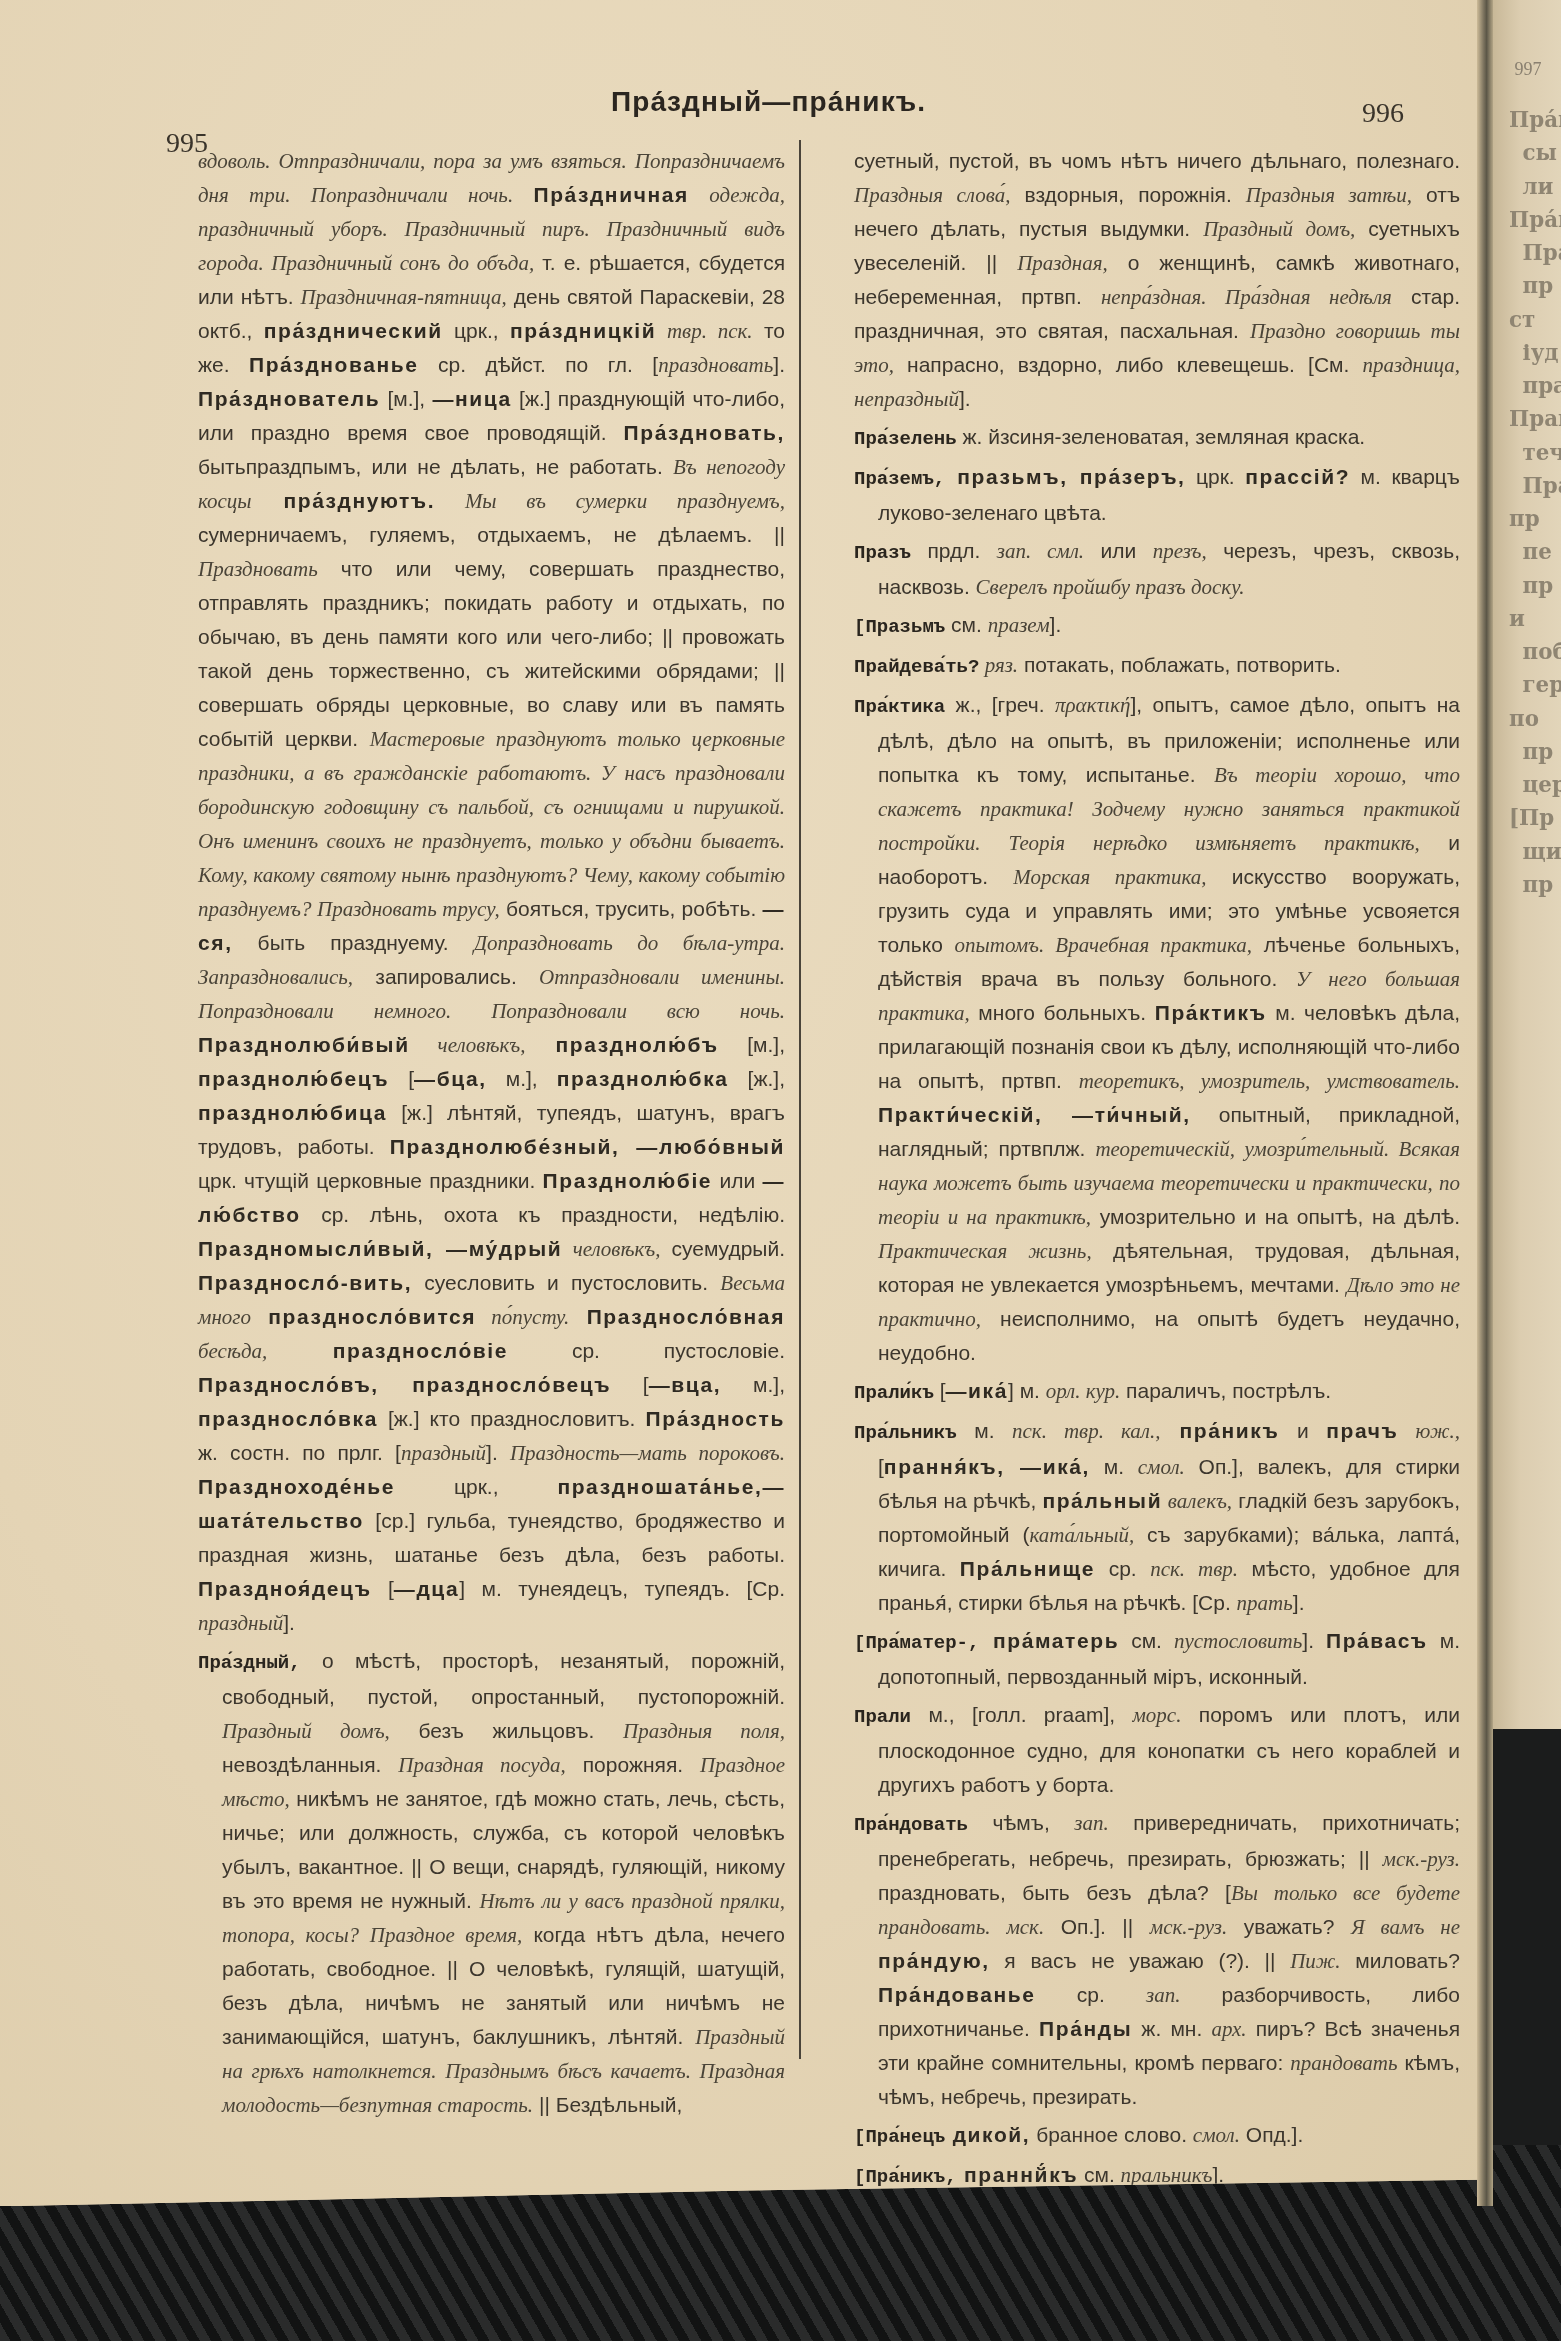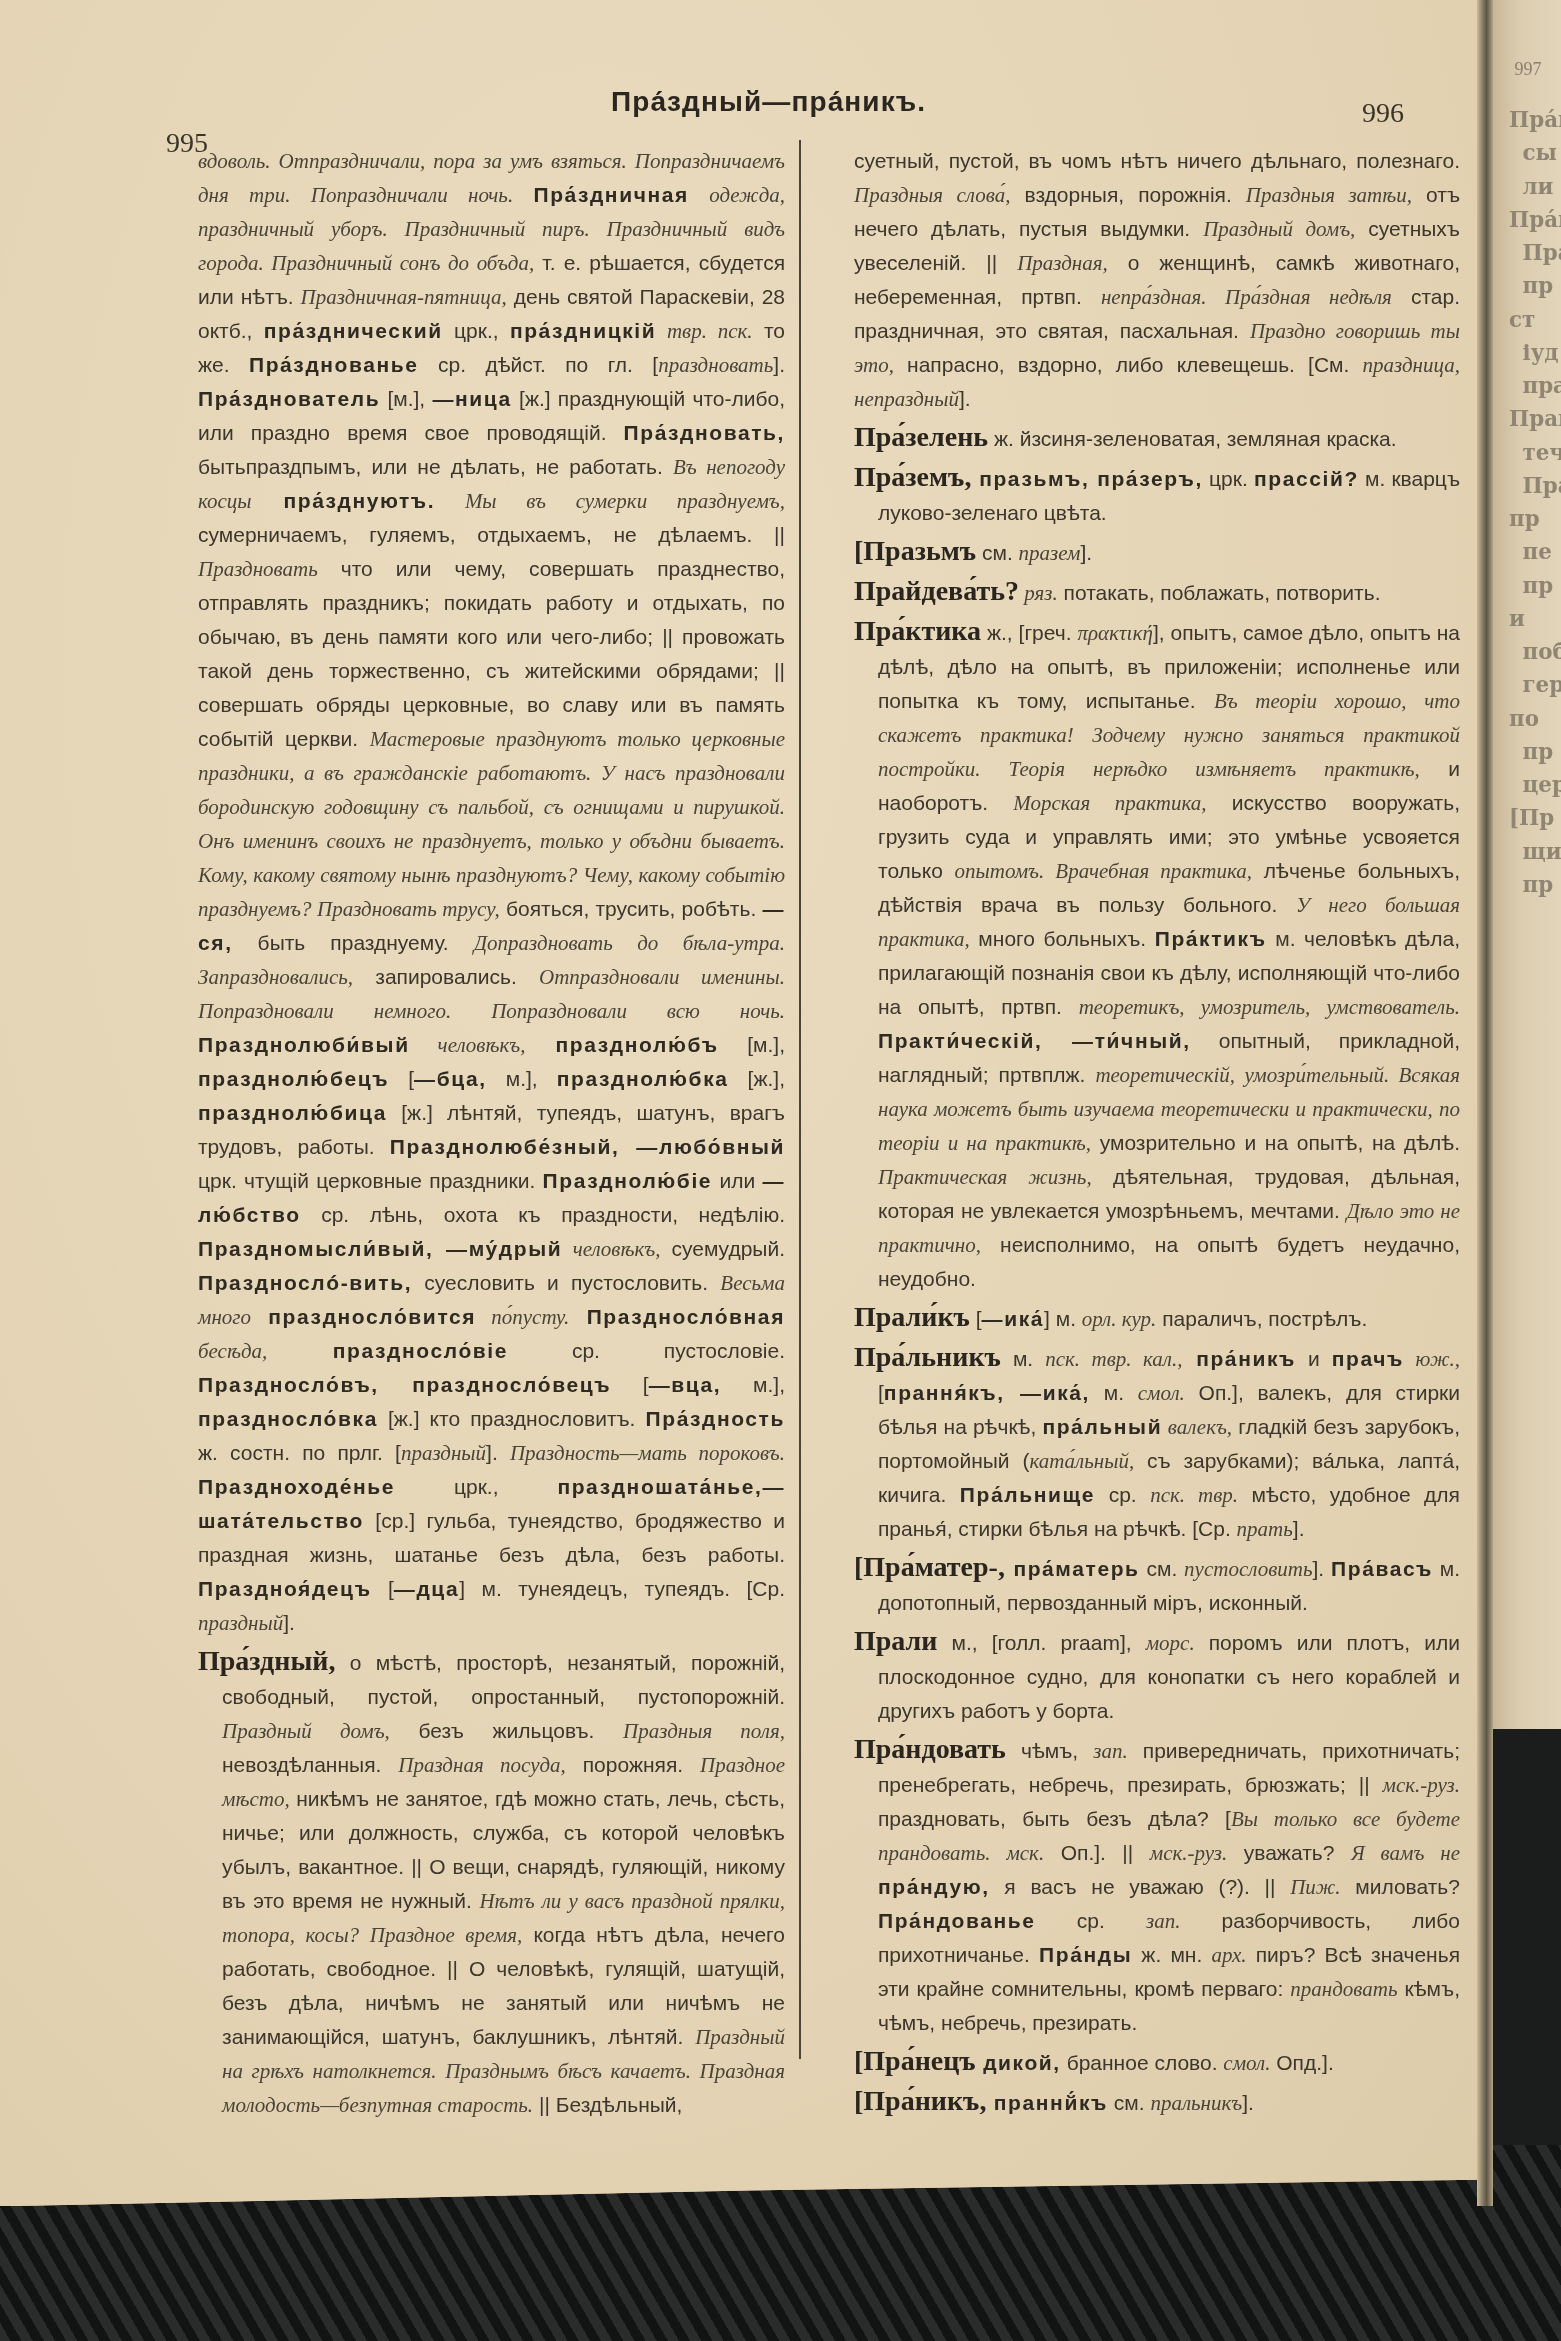--- a/index.html
+++ b/index.html
@@ -63,21 +63,21 @@
   }
   .col-left { left: 194px; width: 595px; }
   .col-right { left: 850px; width: 614px; }
   .col-rule {
     position: absolute; left: 799px; top: 140px; width: 1.6px; height: 1919px;
     background: #4a443a;
   }
 
   .entry { margin: 4px; padding-left: 0; text-indent: 0; }
   .entry.hang { padding-left: 24px; text-indent: -24px; }
-  .entry .hw { font-weight: bold; color: #2a251e; font-family: Liberation Serif, serif; font-size: 28px; }
+  .entry .hw { font-weight: bold; color: #2a251e; font-family: Liberation Mono, monospace; font-size: 19px; }
   .b { font-weight: bold; letter-spacing: 1.6px; color: #2f2a22; }
   .i { font-style: italic; font-family: "Liberation Serif", serif; color: #4a4438; }
 </style>
 </head>
 <body>
 
 <div class="backdrop"></div>
 
 <div class="page">
   <div class="header">
@@ -88,20 +88,21 @@
 
   <div class="column col-left" id="col-left">
       <p class="entry"><span class="i">вдоволь. Отпраздничали, пора за умъ взяться. Попраздничаемъ дня три. Попраздничали ночь. </span><span class="b">Пра́здничная</span><span class="i"> одежда, праздничный уборъ. Праздничный пиръ. Праздничный видъ города. Праздничный сонъ до объда,</span><span class=""> т. е. рѣшается, сбудется или нѣтъ. </span><span class="i">Праздничная-пятница,</span><span class=""> день святой Параскевіи, 28 октб., </span><span class="b">пра́зднический</span><span class=""> црк., </span><span class="b">пра́здницкій</span><span class="i"> твр. пск.</span><span class=""> то же. </span><span class="b">Пра́зднованье</span><span class=""> ср. дѣйст. по гл. [</span><span class="i">праздновать</span><span class="">]. </span><span class="b">Пра́зднователь</span><span class=""> [м.], </span><span class="b">—ница</span><span class=""> [ж.] празднующій что-либо, или праздно время свое проводящій. </span><span class="b">Пра́здновать,</span><span class=""> бытьпраздпымъ, или не дѣлать, не работать. </span><span class="i">Въ непогоду косцы</span><span class="b"> пра́зднуютъ.</span><span class="i"> Мы въ сумерки празднуемъ,</span><span class=""> сумерничаемъ, гуляемъ, отдыхаемъ, не дѣлаемъ. || </span><span class="i">Праздновать</span><span class=""> что или чему, совершать празднество, отправлять праздникъ; покидать работу и отдыхать, по обычаю, въ день памяти кого или чего-либо; || провожать такой день торжественно, съ житейскими обрядами; || совершать обряды церковные, во славу или въ память событій церкви. </span><span class="i">Мастеровые празднуютъ только церковные праздники, а въ гражданскіе работаютъ. У насъ праздновали бородинскую годовщину съ пальбой, съ огнищами и пирушкой. Онъ именинъ своихъ не празднуетъ, только у объдни бываетъ. Кому, какому святому нынѣ празднуютъ? Чему, какому событію празднуемъ? Праздновать трусу,</span><span class=""> бояться, трусить, робѣть. </span><span class="b">—ся,</span><span class=""> быть празднуему. </span><span class="i">Допраздновать до бѣла-утра. Запраздновались,</span><span class=""> запировались. </span><span class="i">Отпраздновали именины. Попраздновали немного. Попраздновали всю ночь. </span><span class="b">Празднолюби́вый</span><span class="i"> человѣкъ,</span><span class="b"> празднолю́бъ</span><span class=""> [м.], </span><span class="b">празднолю́бецъ</span><span class=""> [</span><span class="b">—бца,</span><span class=""> м.], </span><span class="b">празднолю́бка</span><span class=""> [ж.], </span><span class="b">празднолю́бица</span><span class=""> [ж.] лѣнтяй, тупеядъ, шатунъ, врагъ трудовъ, работы. </span><span class="b">Празднолюбе́зный, —любо́вный</span><span class=""> црк. чтущій церковные праздники. </span><span class="b">Празднолю́біе</span><span class=""> или </span><span class="b">—лю́бство</span><span class=""> ср. лѣнь, охота къ праздности, недѣлію. </span><span class="b">Праздномысли́вый, —му́дрый</span><span class="i"> человѣкъ,</span><span class=""> суемудрый. </span><span class="b">Празднослó-вить,</span><span class=""> суесловить и пустословить. </span><span class="i">Весьма много</span><span class="b"> праздносло́вится</span><span class="i"> по́пусту.</span><span class="b"> Праздносло́вная</span><span class="i"> бесѣда,</span><span class="b"> праздносло́віе</span><span class=""> ср. пустословіе. </span><span class="b">Праздносло́въ, праздносло́вецъ</span><span class=""> [</span><span class="b">—вца,</span><span class=""> м.], </span><span class="b">праздносло́вка</span><span class=""> [ж.] кто празднословитъ. </span><span class="b">Пра́здность</span><span class=""> ж. состн. по прлг. [</span><span class="i">праздный</span><span class="">]. </span><span class="i">Праздность—мать пороковъ.</span><span class="b"> Праздноходе́нье</span><span class=""> црк., </span><span class="b">праздношата́нье,—шата́тельство</span><span class=""> [ср.] гульба, тунеядство, бродяжество и праздная жизнь, шатанье безъ дѣла, безъ работы. </span><span class="b">Праздноя́децъ</span><span class=""> [</span><span class="b">—дца</span><span class="">] м. тунеядецъ, тупеядъ. [Ср. </span><span class="i">праздный</span><span class="">].</span></p>
       <p class="entry hang"><span class="hw">Пра́здный,</span><span class=""> о мѣстѣ, просторѣ, незанятый, порожній, свободный, пустой, опростанный, пустопорожній. </span><span class="i">Праздный домъ,</span><span class=""> безъ жильцовъ. </span><span class="i">Праздныя поля,</span><span class=""> невоздѣланныя. </span><span class="i">Праздная посуда,</span><span class=""> порожняя. </span><span class="i">Праздное мѣсто,</span><span class=""> никѣмъ не занятое, гдѣ можно стать, лечь, сѣсть, ничье; или должность, служба, съ которой человѣкъ убылъ, вакантное. || О вещи, снарядѣ, гуляющій, никому въ это время не нужный. </span><span class="i">Нѣтъ ли у васъ праздной прялки, топора, косы? Праздное время,</span><span class=""> когда нѣтъ дѣла, нечего работать, свободное. || О человѣкѣ, гулящій, шатущій, безъ дѣла, ничѣмъ не занятый или ничѣмъ не занимающійся, шатунъ, баклушникъ, лѣнтяй. </span><span class="i">Праздный на грѣхъ натолкнется. Празднымъ бѣсъ качаетъ. Праздная молодость—безпутная старость.</span><span class=""> || Бездѣльный,</span></p>
     </div>
   <div class="col-rule"></div>
   <div class="column col-right" id="col-right">
       <p class="entry"><span class="">суетный, пустой, въ чомъ нѣтъ ничего дѣльнаго, полезнаго. </span><span class="i">Праздныя слова́,</span><span class=""> вздорныя, порожнія. </span><span class="i">Праздныя затѣи,</span><span class=""> отъ нечего дѣлать, пустыя выдумки. </span><span class="i">Праздный домъ,</span><span class=""> суетныхъ увеселеній. || </span><span class="i">Праздная,</span><span class=""> о женщинѣ, самкѣ животнаго, небеременная, пртвп. </span><span class="i">непра́здная. Пра́здная недѣля</span><span class=""> стар. праздничная, это святая, пасхальная. </span><span class="i">Праздно говоришь ты это,</span><span class=""> напрасно, вздорно, либо клевещешь. [См. </span><span class="i">праздница, непраздный</span><span class="">].</span></p>
       <p class="entry hang"><span class="hw">Пра́зелень</span><span class=""> ж. йзсиня-зеленоватая, земляная краска.</span></p>
       <p class="entry hang"><span class="hw">Пра́земъ,</span><span class="b"> празьмъ, пра́зеръ,</span><span class=""> црк. </span><span class="b">прассій?</span><span class=""> м. кварцъ луково-зеленаго цвѣта.</span></p>
+      <p class="entry hang"><span class="hw">Празъ</span><span class=""> прдл. </span><span class="i">зап. смл.</span><span class=""> или </span><span class="i">презъ,</span><span class=""> черезъ, чрезъ, сквозь, насквозь. </span><span class="i">Сверелъ пройшбу празъ доску.</span></p>
       <p class="entry hang"><span class="hw">[Празьмъ</span><span class=""> см. </span><span class="i">празем</span><span class="">].</span></p>
       <p class="entry hang"><span class="hw">Прайдева́ть?</span><span class="i"> ряз.</span><span class=""> потакать, поблажать, потворить.</span></p>
       <p class="entry hang"><span class="hw">Пра́ктика</span><span class=""> ж., [греч. </span><span class="i">πρακτική</span><span class="">], опытъ, самое дѣло, опытъ на дѣлѣ, дѣло на опытѣ, въ приложеніи; исполненье или попытка къ тому, испытанье. </span><span class="i">Въ теоріи хорошо, что скажетъ практика! Зодчему нужно заняться практикой постройки. Теорія нерѣдко измѣняетъ практикѣ,</span><span class=""> и наоборотъ. </span><span class="i">Морская практика,</span><span class=""> искусство вооружать, грузить суда и управлять ими; это умѣнье усвояется только </span><span class="i">опытомъ. Врачебная практика,</span><span class=""> лѣченье больныхъ, дѣйствія врача въ пользу больного. </span><span class="i">У него большая практика,</span><span class=""> много больныхъ. </span><span class="b">Пра́ктикъ</span><span class=""> м. человѣкъ дѣла, прилагающій познанія свои къ дѣлу, исполняющій что-либо на опытѣ, пртвп. </span><span class="i">теоретикъ, умозритель, умствователь.</span><span class="b"> Практи́ческій, —ти́чный,</span><span class=""> опытный, прикладной, наглядный; пртвплж. </span><span class="i">теоретическій, умозри́тельный. Всякая наука можетъ быть изучаема теоретически и практически, по теоріи и на практикѣ,</span><span class=""> умозрительно и на опытѣ, на дѣлѣ. </span><span class="i">Практическая жизнь,</span><span class=""> дѣятельная, трудовая, дѣльная, которая не увлекается умозрѣньемъ, мечтами. </span><span class="i">Дѣло это не практично,</span><span class=""> неисполнимо, на опытѣ будетъ неудачно, неудобно.</span></p>
       <p class="entry hang"><span class="hw">Прали́къ</span><span class=""> [</span><span class="b">—ика́</span><span class="">] м. </span><span class="i">орл. кур.</span><span class=""> параличъ, пострѣлъ.</span></p>
       <p class="entry hang"><span class="hw">Пра́льникъ</span><span class=""> м. </span><span class="i">пск. твр. кал.,</span><span class="b"> пра́никъ</span><span class=""> и </span><span class="b">прачъ</span><span class="i"> юж.,</span><span class=""> [</span><span class="b">прання́къ, —ика́,</span><span class=""> м. </span><span class="i">смол.</span><span class=""> Оп.], валекъ, для стирки бѣлья на рѣчкѣ, </span><span class="b">пра́льный</span><span class="i"> валекъ,</span><span class=""> гладкій безъ зарубокъ, портомойный (</span><span class="i">ката́льный,</span><span class=""> съ зарубками); ва́лька, лапта́, кичига. </span><span class="b">Пра́льнище</span><span class=""> ср. </span><span class="i">пск. твр.</span><span class=""> мѣсто, удобное для пранья́, стирки бѣлья на рѣчкѣ. [Ср. </span><span class="i">прать</span><span class="">].</span></p>
       <p class="entry hang"><span class="hw">[Пра́матер-,</span><span class="b"> пра́матерь</span><span class=""> см. </span><span class="i">пустословить</span><span class="">]. </span><span class="b">Пра́васъ</span><span class=""> м. допотопный, первозданный міръ, исконный.</span></p>
       <p class="entry hang"><span class="hw">Прали</span><span class=""> м., [голл. praam], </span><span class="i">морс.</span><span class=""> поромъ или плотъ, или плоскодонное судно, для конопатки съ него кораблей и другихъ работъ у борта.</span></p>
       <p class="entry hang"><span class="hw">Пра́ндовать</span><span class=""> чѣмъ, </span><span class="i">зап.</span><span class=""> привередничать, прихотничать; пренебрегать, небречь, презирать, брюзжать; || </span><span class="i">мск.-руз.</span><span class=""> праздновать, быть безъ дѣла? [</span><span class="i">Вы только все будете прандовать. мск.</span><span class=""> Оп.]. || </span><span class="i">мск.-руз.</span><span class=""> уважать? </span><span class="i">Я вамъ не</span><span class="b"> пра́ндую,</span><span class=""> я васъ не уважаю (?). || </span><span class="i">Пиж.</span><span class=""> миловать? </span><span class="b">Пра́ндованье</span><span class=""> ср. </span><span class="i">зап.</span><span class=""> разборчивость, либо прихотничанье. </span><span class="b">Пра́нды</span><span class=""> ж. мн. </span><span class="i">арх.</span><span class=""> пиръ? Всѣ значенья эти крайне сомнительны, кромѣ перваго: </span><span class="i">прандовать</span><span class=""> кѣмъ, чѣмъ, небречь, презирать.</span></p>
       <p class="entry hang"><span class="hw">[Пра́нецъ</span><span class="b"> дикой,</span><span class=""> бранное слово. </span><span class="i">смол.</span><span class=""> Опд.].</span></p>
       <p class="entry hang"><span class="hw">[Пра́никъ,</span><span class="b"> праннй́къ</span><span class=""> см. </span><span class="i">пральникъ</span><span class="">].</span></p>

